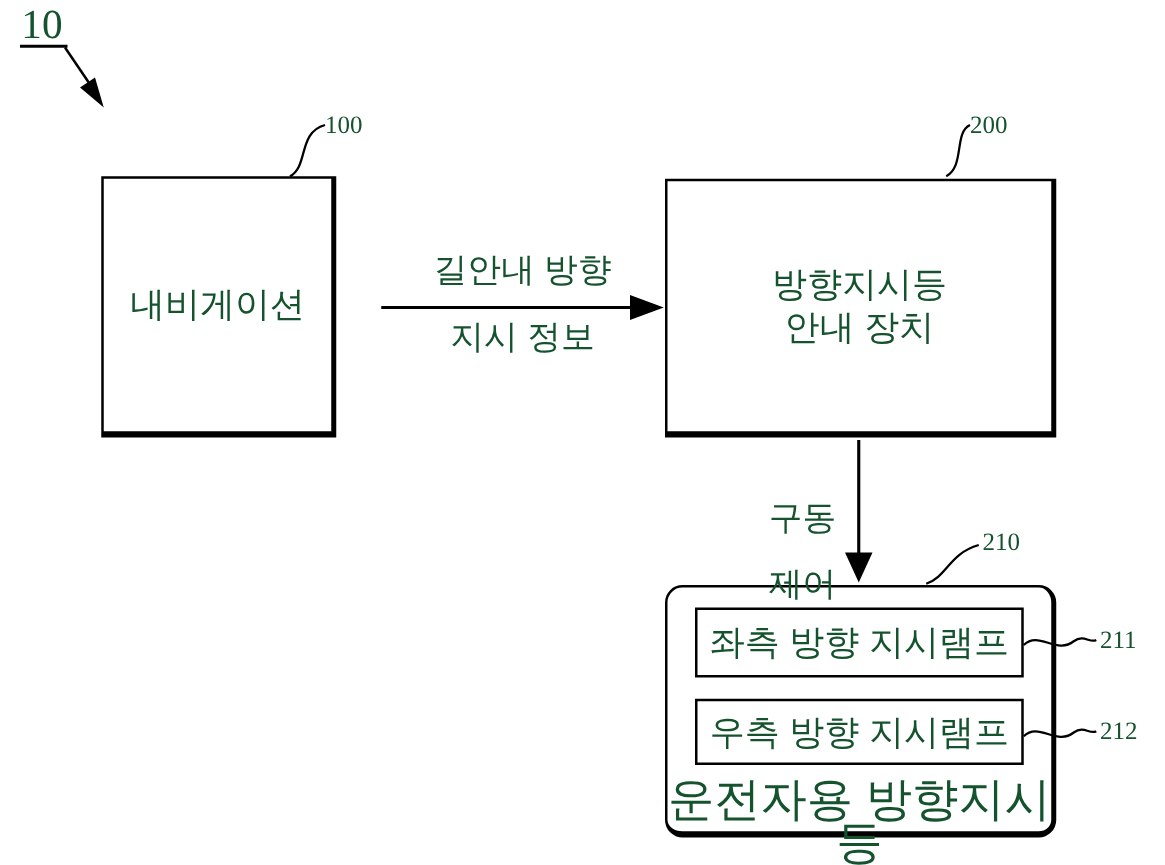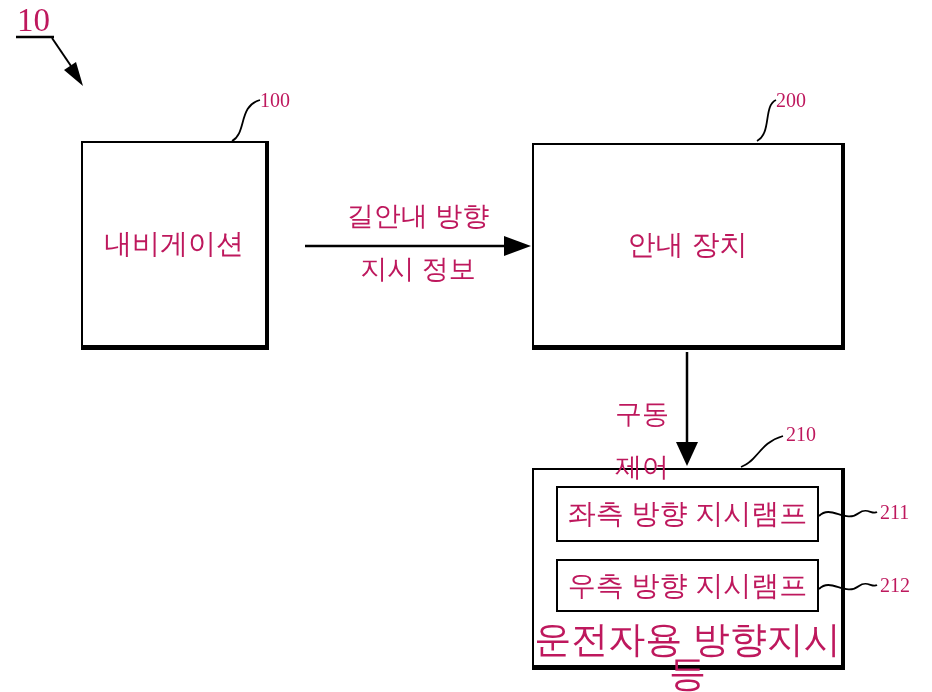--- a/index.html
+++ b/index.html
@@ -1,27 +1,27 @@
 <!DOCTYPE html>
 <html><head>
 <meta charset="utf-8">
 <style>
   html,body { margin:0; padding:0; background:#ffffff; }
   .canvas {
     position:relative; width:932px; height:692px; background:#ffffff;
-    font-family:"Liberation Sans", sans-serif; color:#be185d; overflow:hidden;
+    font-family:"Liberation Sans", sans-serif; color:#14532d; overflow:hidden;
   }
   .overlay { position:absolute; left:0; top:0; z-index:5; pointer-events:none; }
   .box {
     position:absolute; box-sizing:border-box; background:#ffffff;
     border:2px solid #000; border-right-width:4px; border-bottom-width:5px;
     display:flex; align-items:center; justify-content:center;
     text-align:center; font-size:28px; line-height:34px; z-index:2;
   }
-  .box.block { display:block; }
+  .box.block { display:block;border-radius:14px; }
   .inner-box {
     position:absolute; box-sizing:border-box; background:#ffffff;
     border:2px solid #000; display:flex; align-items:center; justify-content:center;
     text-align:center; font-size:28px; line-height:32px;
   }
   .caption { position:absolute; left:0; right:0; top:153px; text-align:center; font-size:37px; }
   .ref-num {
     position:absolute; font-family:"Liberation Serif", serif;
     font-size:20px; line-height:31px; z-index:4;
   }
@@ -57,20 +57,21 @@
 
   <div class="fig-num">10</div>
 
   <div class="box" style="left:81px; top:141px; width:188px; height:209px;">
     <span>내비게이션</span>
   </div>
   <div class="ref-num" style="left:260px; top:85px;">100</div>
 
   <div class="box" style="left:532px; top:143px; width:313px; height:207px;">
     <span>
+      <span style="display:block;">방향지시등</span>
       <span style="display:block;">안내 장치</span>
     </span>
   </div>
   <div class="ref-num" style="left:776px; top:85px;">200</div>
 
   <div class="flow-label" style="left:318px; top:179px; width:200px;">
     <span>길안내 방향</span>
     <span>지시 정보</span>
   </div>
 

